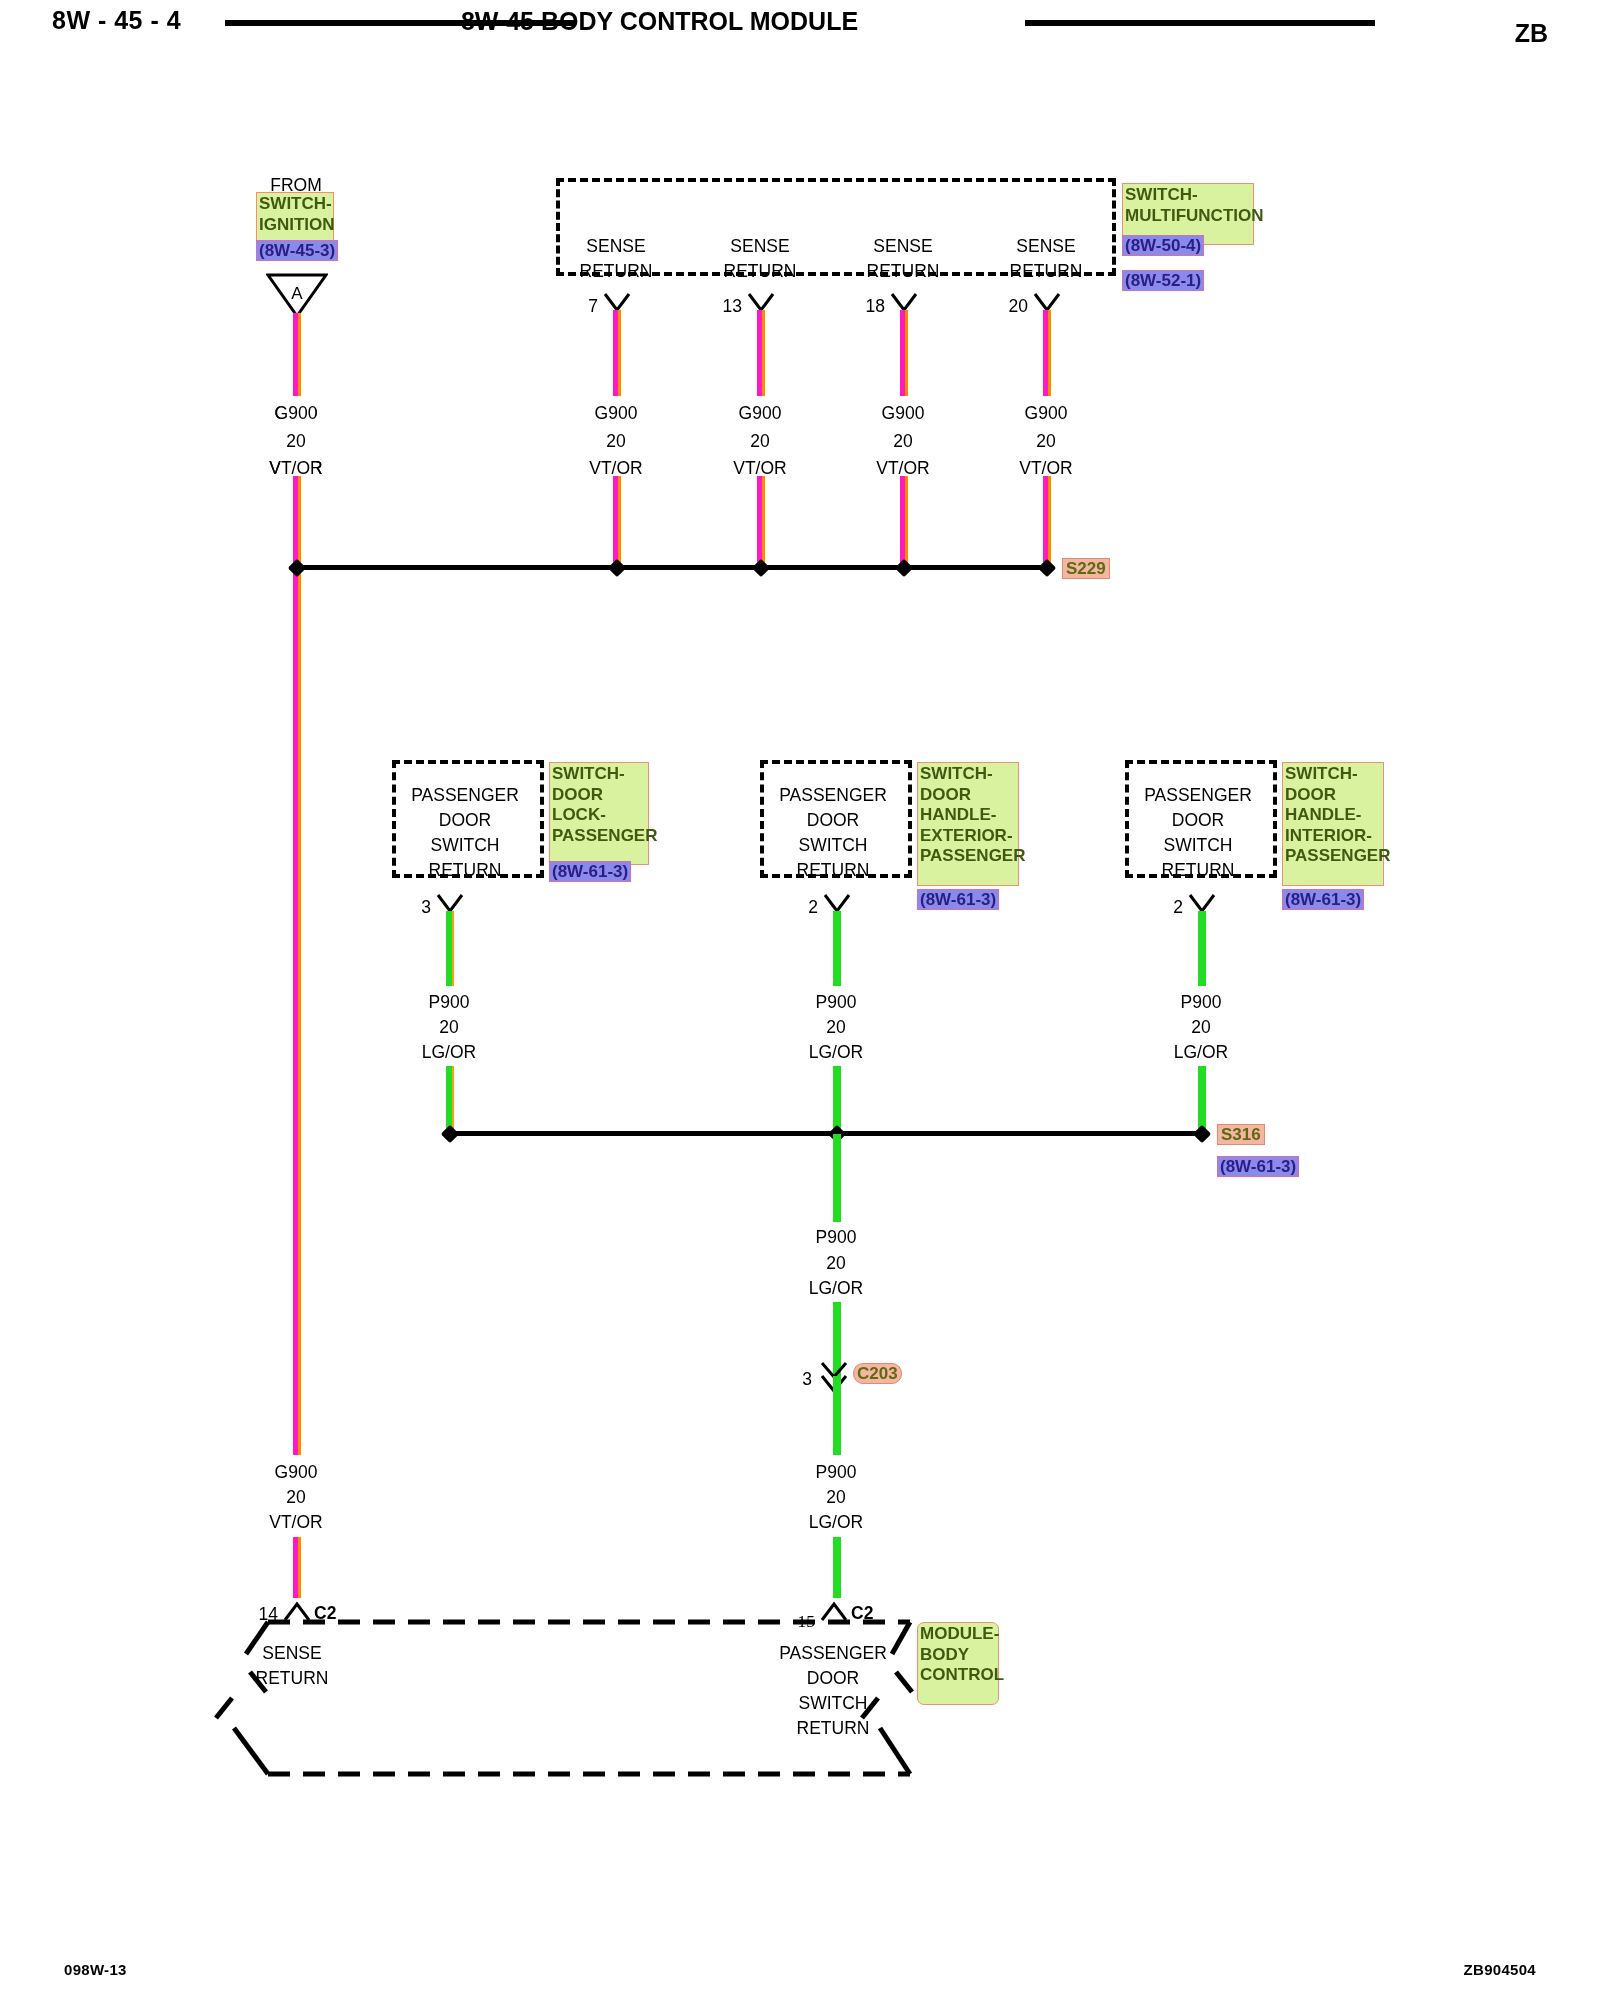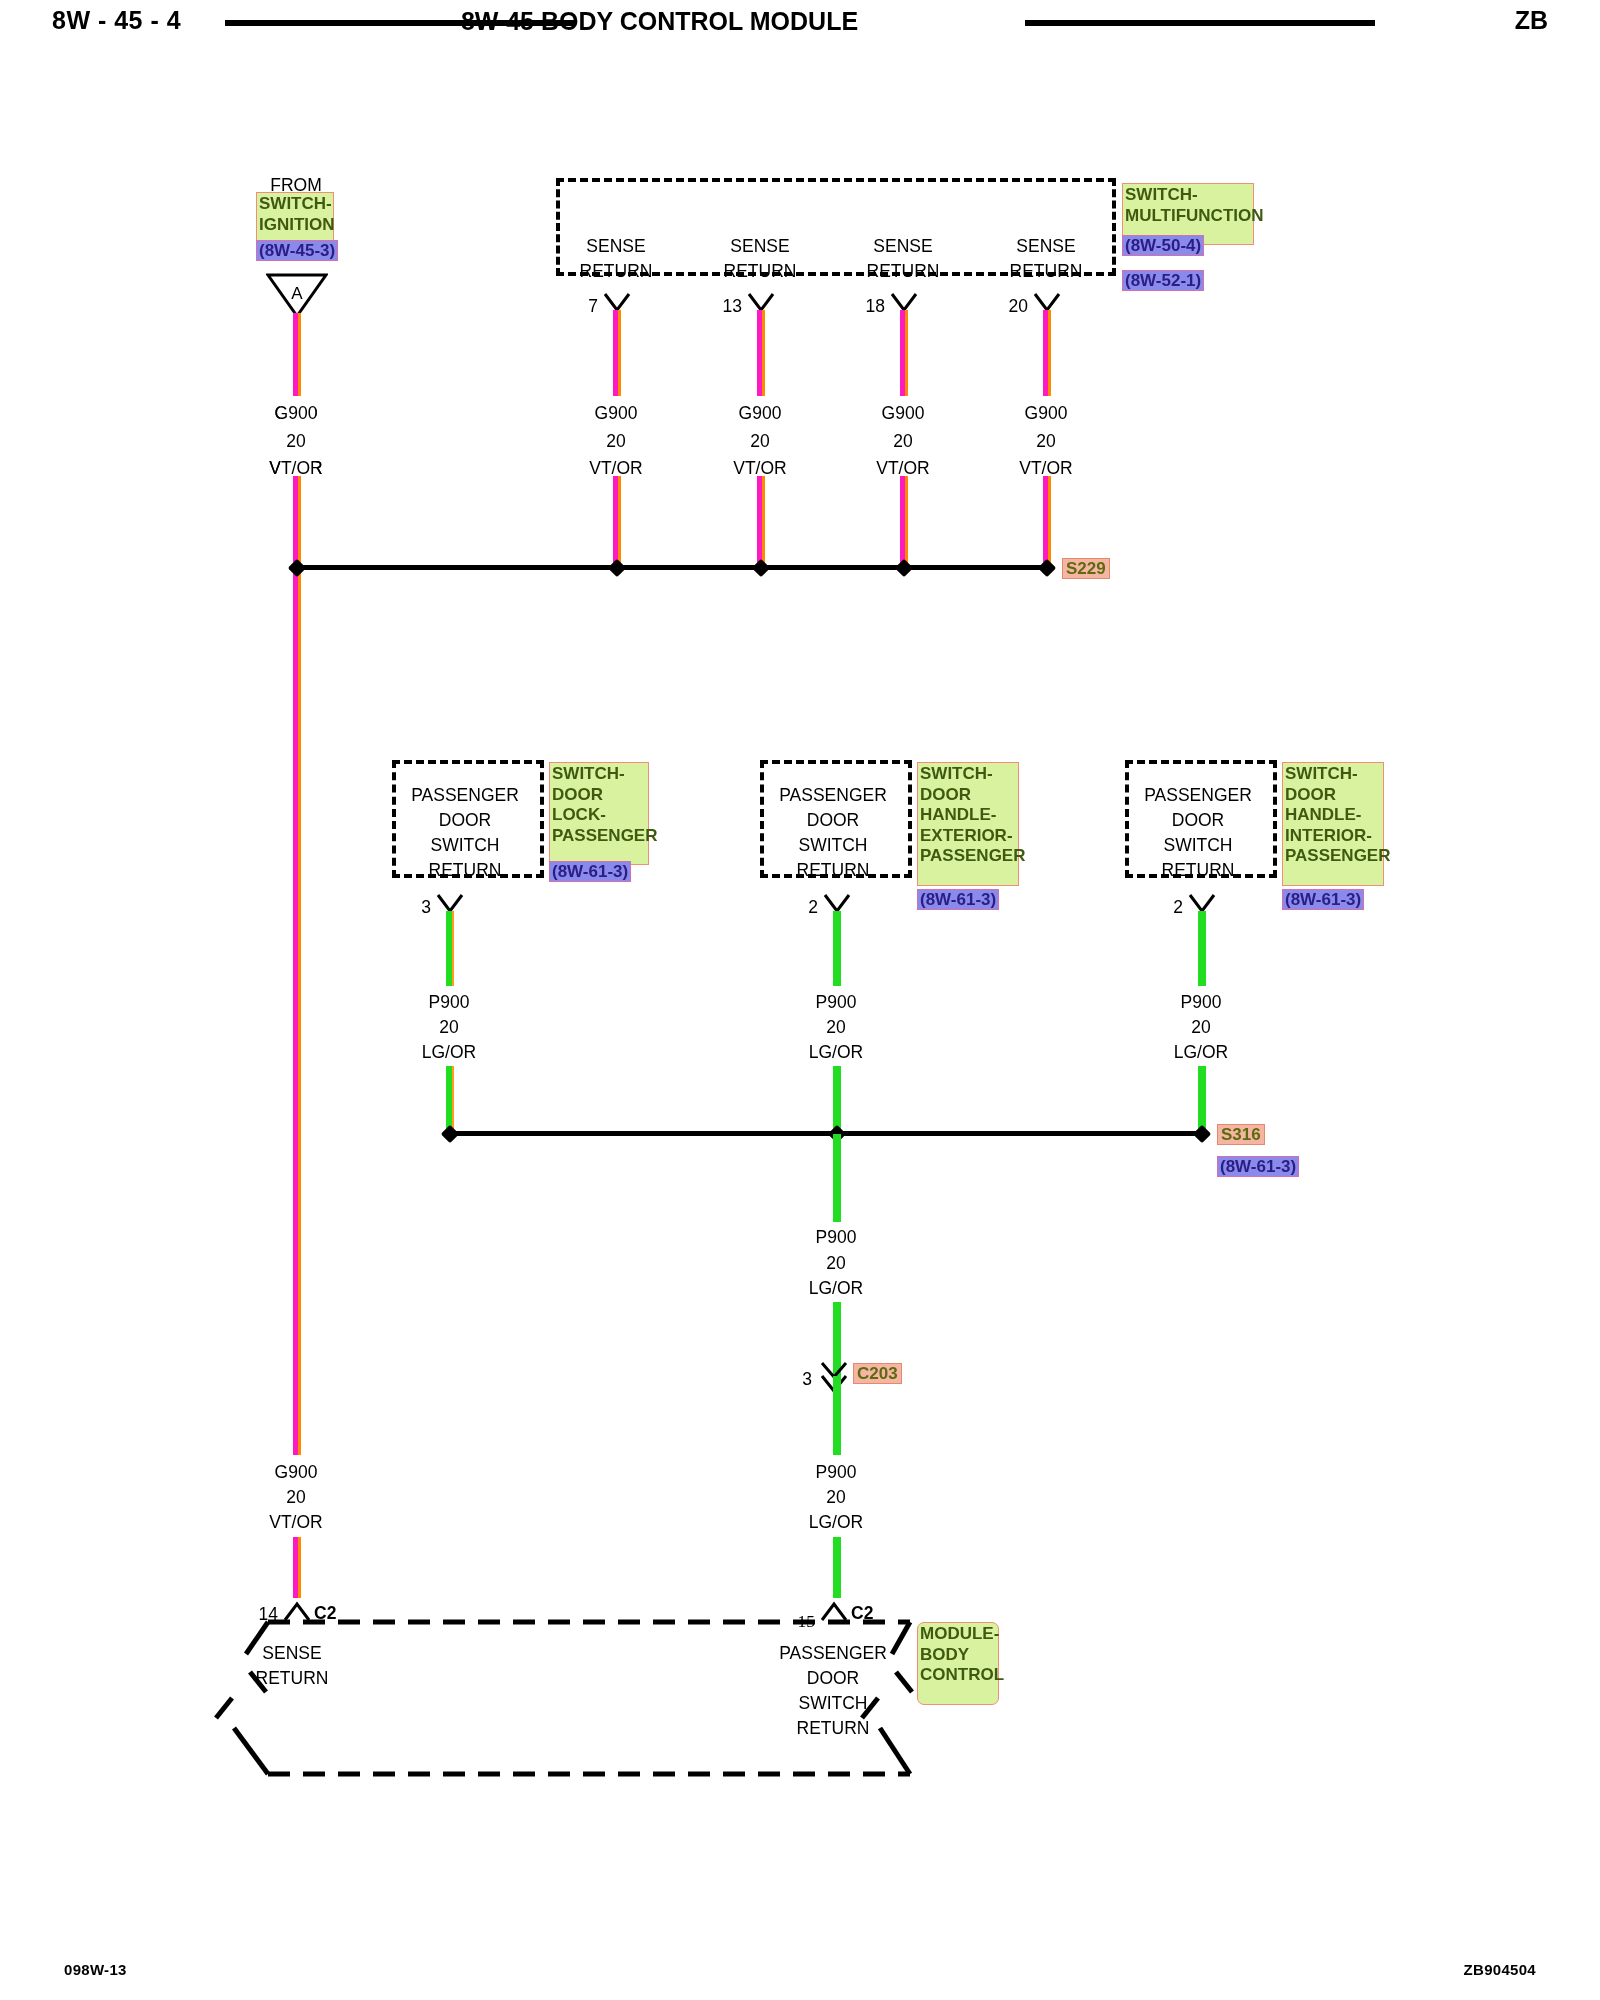--- a/index.html
+++ b/index.html
@@ -24,21 +24,21 @@
     position:absolute; left:52px; top:6px;
     font-size:25px; font-weight:bold; letter-spacing:.5px;
     white-space:nowrap;
   }
   #hdr .hcenter{
     position:absolute; left:0; top:7px; width:1319px;
     text-align:center; font-size:25px; font-weight:bold;
     white-space:nowrap;
   }
   #hdr .hright{
-    position:absolute; right:52px; top:6px;
+    position:absolute; right:52px; top:19px;
     font-size:25px; font-weight:bold; white-space:nowrap;
   }
   #hdr .rule{
     position:absolute; top:20px; height:6px; background:#000;
   }
   #hdr .rule.left{ left:225px; width:350px; }
   #hdr .rule.right{ left:1025px; width:350px; }
 
   
   .foot{
@@ -342,21 +342,21 @@
   <div class="t c" style="left:836px; top:1250px;">20</div>
   <div class="t c" style="left:836px; top:1275px;">LG/OR</div>
 
   <div class="chev" style="left:820px; top:1361px;">
     <svg width="28" height="34" viewBox="0 0 28 34">
       <polyline points="2,2 14,16 26,2" fill="none" stroke="#000" stroke-width="3"></polyline>
       <polyline points="2,15 14,30 26,15" fill="none" stroke="#000" stroke-width="3"></polyline>
     </svg>
   </div>
   <div class="t r" style="left:812px; top:1366px;">3</div>
-  <div class="splice" style="left:853px; top:1363px;">C203</div>
+  <div class="splice" style="left:853px; top:1363px;border-radius:10px;">C203</div>
 
   <div class="wire lg" style="left:833px; top:1376px; height:222px;"></div>
   <div style="position:absolute; left:818px; top:1455px; width:38px; height:82px; background:#fff;"></div>
   <div class="t c" style="left:836px; top:1459px;">P900</div>
   <div class="t c" style="left:836px; top:1484px;">20</div>
   <div class="t c" style="left:836px; top:1509px;">LG/OR</div>
 
   <div class="chev" style="left:283px; top:1600px;">
     <svg width="28" height="22" viewBox="0 0 28 22">
         <polyline points="2,20 14,4 26,20" fill="none" stroke="#000" stroke-width="3"></polyline>

